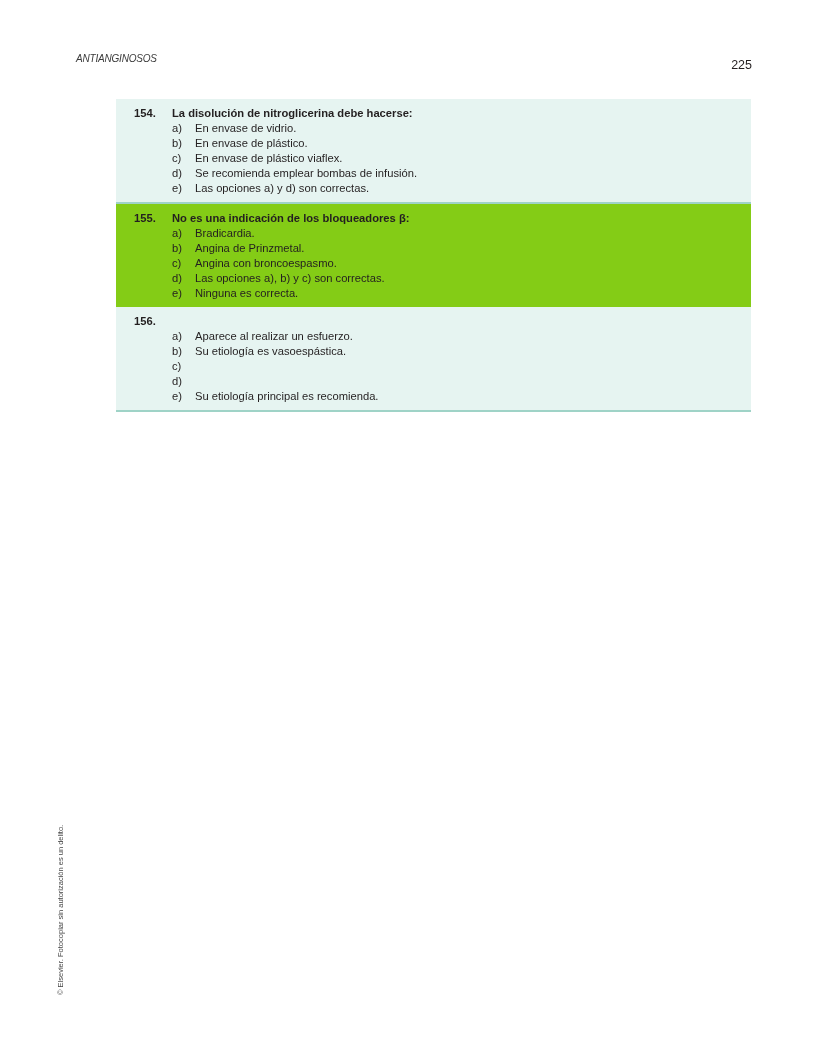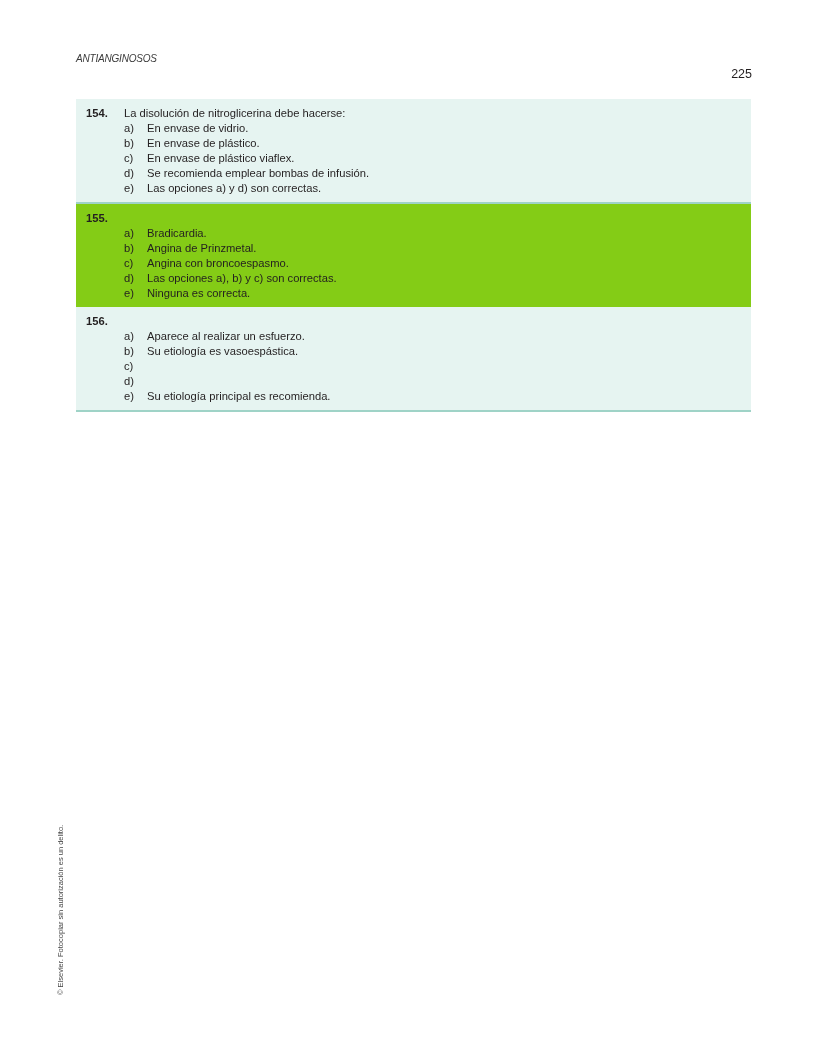--- a/index.html
+++ b/index.html
@@ -5,29 +5,29 @@
     html, body { margin: 0; padding: 0; }
     body {
       width: 828px; height: 1058px; background: #ffffff; position: relative;
       font-family: "Liberation Sans", sans-serif; color: #231f20; overflow: hidden;
     }
     .running-head {
       position: absolute; left: 76px; top: 53px; font-size: 10px; font-style: italic;
       color: #3a3a3a; letter-spacing: -0.2px;
     }
     .page-number {
-      position: absolute; right: 76px; top: 67px; font-size: 12.5px; color: #231f20;
+      position: absolute; right: 76px; top: 58px; font-size: 12.5px; color: #231f20;
     }
     .questions { position: absolute; left: 76px; top: 99px; width: 675px; }
-    .q-block { padding: 7px 0 6px 0; }
+    .q-block { padding: 7px 0 6px 8px; margin-left: 40px; }
     .q-block.shaded { background: #e6f4f1; border-bottom: 2px solid #9fd3c7; }
     .q-block.plain { background: #84cc16; }
     .q-row { display: flex; font-size: 11.2px; line-height: 15px; }
     .q-num { width: 48px; text-align: right; padding-right: 0; font-weight: bold; box-sizing: border-box; padding-left: 10px; text-align: left; }
-    .q-stem { font-weight: normal; text-align: right; }
+    .q-stem { font-weight: bold; text-align: right; }
     .opt-row { display: flex; font-size: 11.2px; line-height: 15px; padding-left: 48px; }
     .opt-letter { width: 23px; }
     .opt-text { }
     .sidenote {
       position: absolute; left: 56px; top: 995px; transform-origin: left top;
       transform: rotate(-90deg); font-size: 7.5px; color: #444; white-space: nowrap;
     }
   </style>
 </head>
 <body>
@@ -60,20 +60,21 @@
       </div>
     <div class="opt-row">
         <span class="opt-letter">e)</span>
         <span class="opt-text">Las opciones a) y d) son correctas.</span>
       </div>
   </div>
 
   <div class="q-block plain">
     <div class="q-row">
       <span class="q-num">155.</span>
+      <span class="q-stem">No es una indicación de los bloqueadores β:</span>
     </div>
     <div class="opt-row">
         <span class="opt-letter">a)</span>
         <span class="opt-text">Bradicardia.</span>
       </div>
     <div class="opt-row">
         <span class="opt-letter">b)</span>
         <span class="opt-text">Angina de Prinzmetal.</span>
       </div>
     <div class="opt-row">

